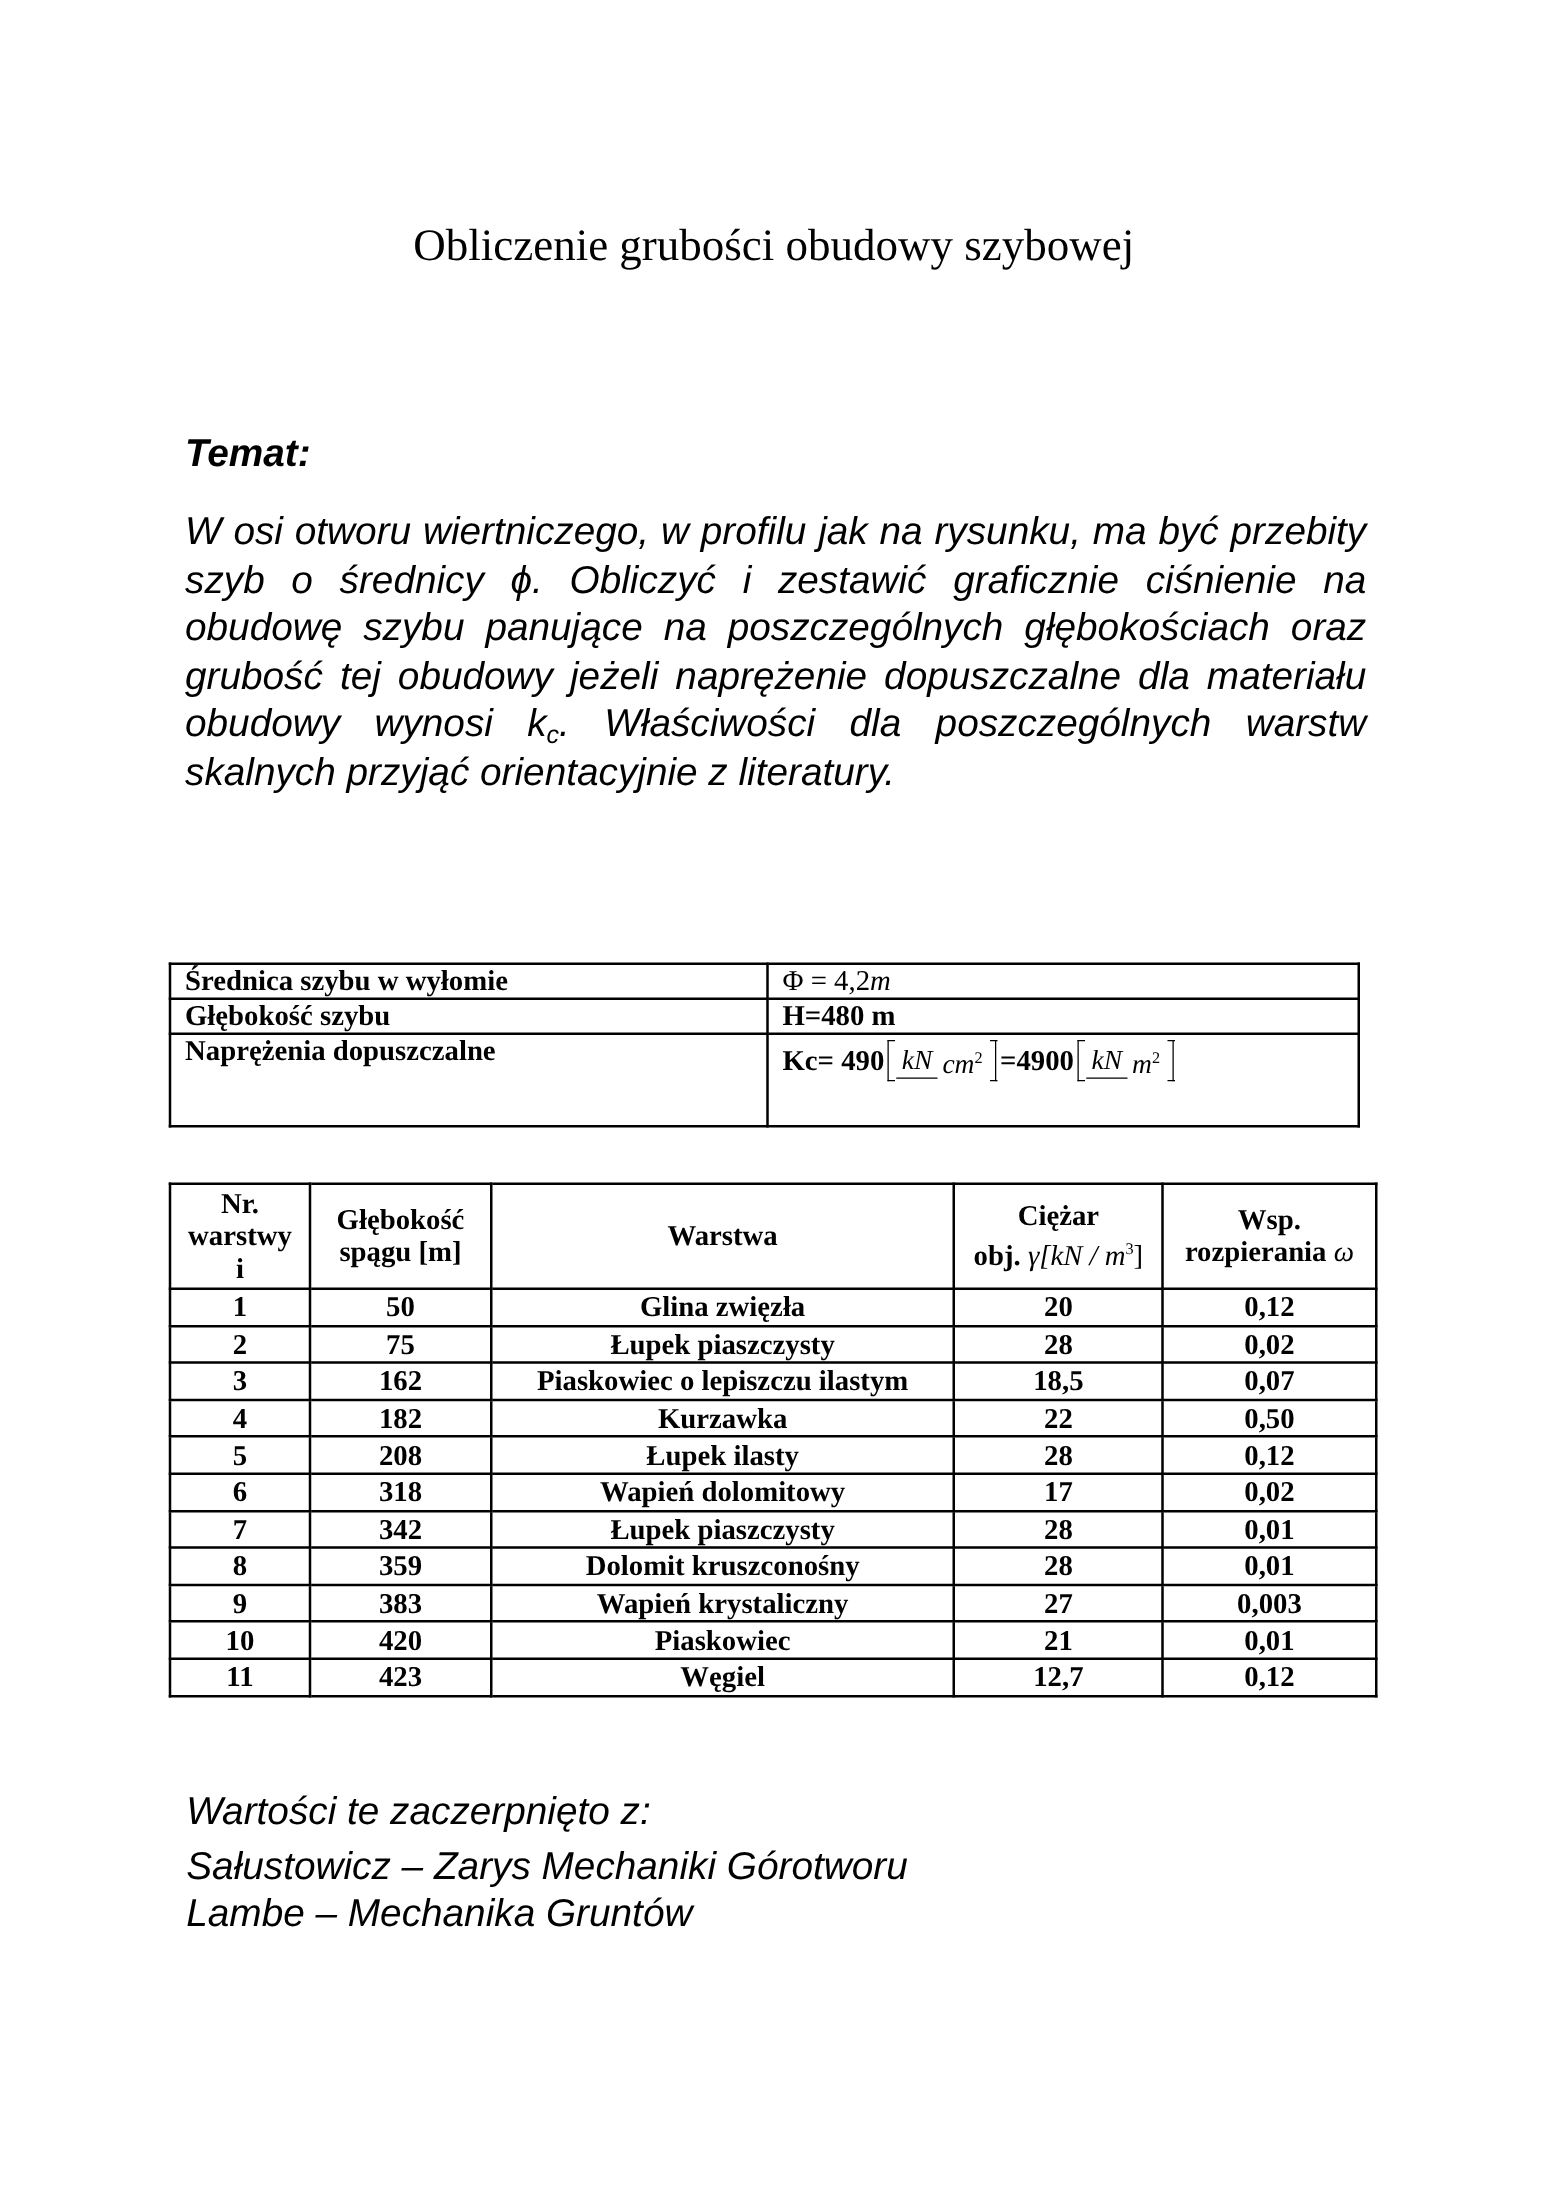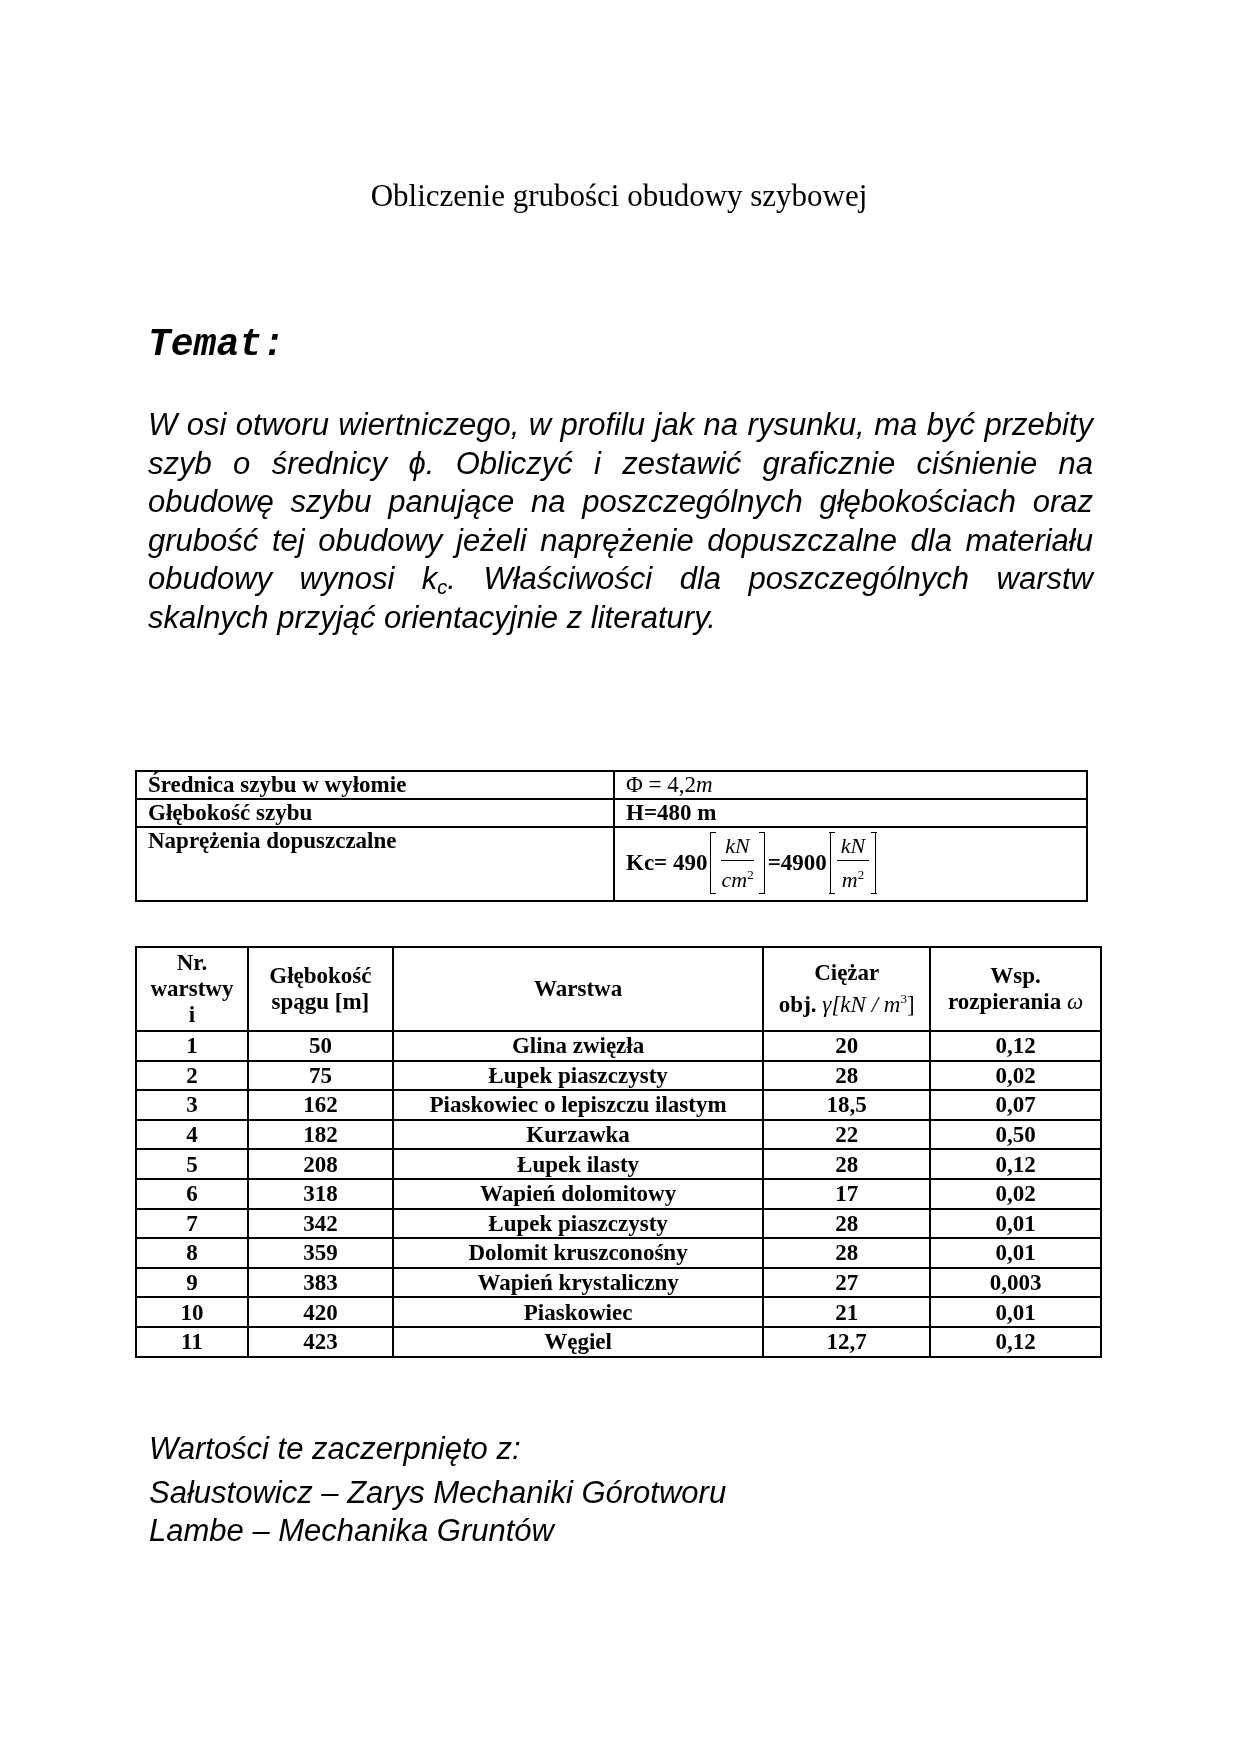--- a/index.html
+++ b/index.html
@@ -4,27 +4,27 @@
 <style>
   html, body { margin: 0; padding: 0; background: #ffffff; }
   body {
     width: 1240px; height: 1754px; position: relative; overflow: hidden;
     color: #000;
   }
   .abs { position: absolute; }
   .title {
     left: 0; width: 1240px; top: 176px; text-align: center;
     font-family: "Liberation Serif", "DejaVu Serif", serif;
-    font-size: 31px; line-height: 40px;
+    font-size: 36px; line-height: 40px;
   }
   .title span { margin-left: -2px; }
   .temat {
-    left: 148px; top: 325px;
-    font-family: Liberation Mono, monospace;
-    font-style: italic; font-weight: bold; font-size: 38px; line-height: 40px;
+    left: 148px; top: 343px;
+    font-family: Liberation Sans, sans-serif;
+    font-style: italic; font-weight: bold; font-size: 31px; line-height: 40px;
   }
   .body-text {
     left: 148px; top: 406px; width: 945px;
     font-family: "Liberation Sans", "DejaVu Sans", sans-serif;
     font-style: italic; font-size: 31px; line-height: 38.5px;
     text-align: justify;
   }
   .body-text sub { font-size: 20px; vertical-align: -5px; line-height: 0; }
 
   table { border-collapse: collapse; position: absolute; padding-left: 27px; }
@@ -35,21 +35,21 @@
   }
   
   .params { left: 135px; top: 770px; width: 953px; }
   .params td { padding-left: 11px; vertical-align: top; height: 26px; line-height: 26px; }
   .params td.c1 { width: 465px; }
   .params tr.r3 td { height: 72px; }
   .params .phi { font-weight: normal; }
   .params .phi i { font-style: italic; }
   .formula { display: inline-flex; align-items: center; margin-top: 4px; gap: 0; }
   .bracket {
-    display: inline-flex; flex-direction: column; align-items: center;
+    display: inline-flex; flex-direction: row; align-items: center;
     border-left: 1.5px solid #000; border-right: 1.5px solid #000;
     padding: 0 6px; margin: 0 3px; position: relative;
   }
   .bracket::before, .bracket::after {
     content: ""; position: absolute; left: 0; right: 0; height: 0;
   }
   .bracket .tick-tl, .bracket .tick-tr, .bracket .tick-bl, .bracket .tick-br {
     position: absolute; width: 6px; height: 0; border-top: 1.5px solid #000;
   }
   .tick-tl { left: -1.5px; top: 0; }

